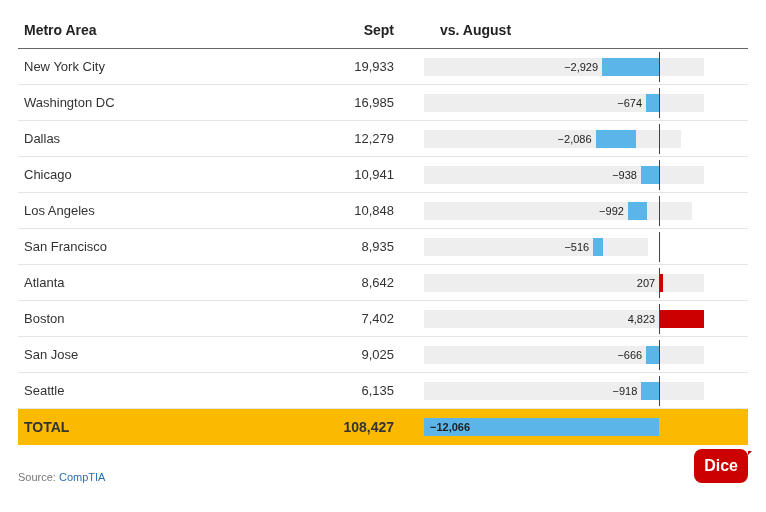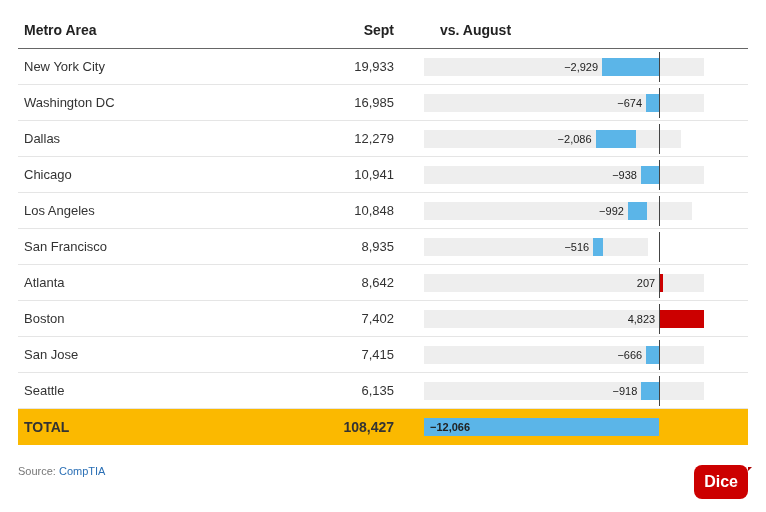--- a/index.html
+++ b/index.html
@@ -75,24 +75,24 @@
     position: absolute;
     top: 0; bottom: 0;
     display: flex;
     align-items: center;
     font-size: 11px;
     color: #222;
     white-space: nowrap;
     z-index: 6;
   }
   .footer {
-    margin-top: 20px;
+    margin-top: 4px;
     display: flex;
     justify-content: space-between;
-    align-items: flex-start;
+    align-items: flex-end;
     font-size: 11px;
     color: #777;
     gap: 48px;
   }
   .footer a { color: #2a6fb5; text-decoration: none; }
   .dice-badge {
     background: #cc0000;
     color: #fff;
     font-weight: bold;
     font-size: 16px;
@@ -213,21 +213,21 @@
             <div class="barholder" style="width: 280px;">
               <div class="track"></div>
               <div class="bar pos" style="left: 235.2px; width: 44.8px;"></div>
               <div class="axis" style="left: 235.2px;"></div>
               <div class="barlabel" style="right: 48.8px;">4,823</div>
             </div>
           </td>
         </tr>
         <tr>
           <td class="metro">San Jose</td>
-          <td class="sept">7,415</td>
+          <td class="sept">9,025</td>
           <td class="barcell">
             <div class="barholder" style="width: 280px;">
               <div class="track"></div>
               <div class="bar neg" style="right: 44.8px; width: 12.9822px;"></div>
               <div class="axis" style="left: 235.2px;"></div>
               <div class="barlabel" style="right: 61.7822px;">−666</div>
             </div>
           </td>
         </tr>
         <tr>

